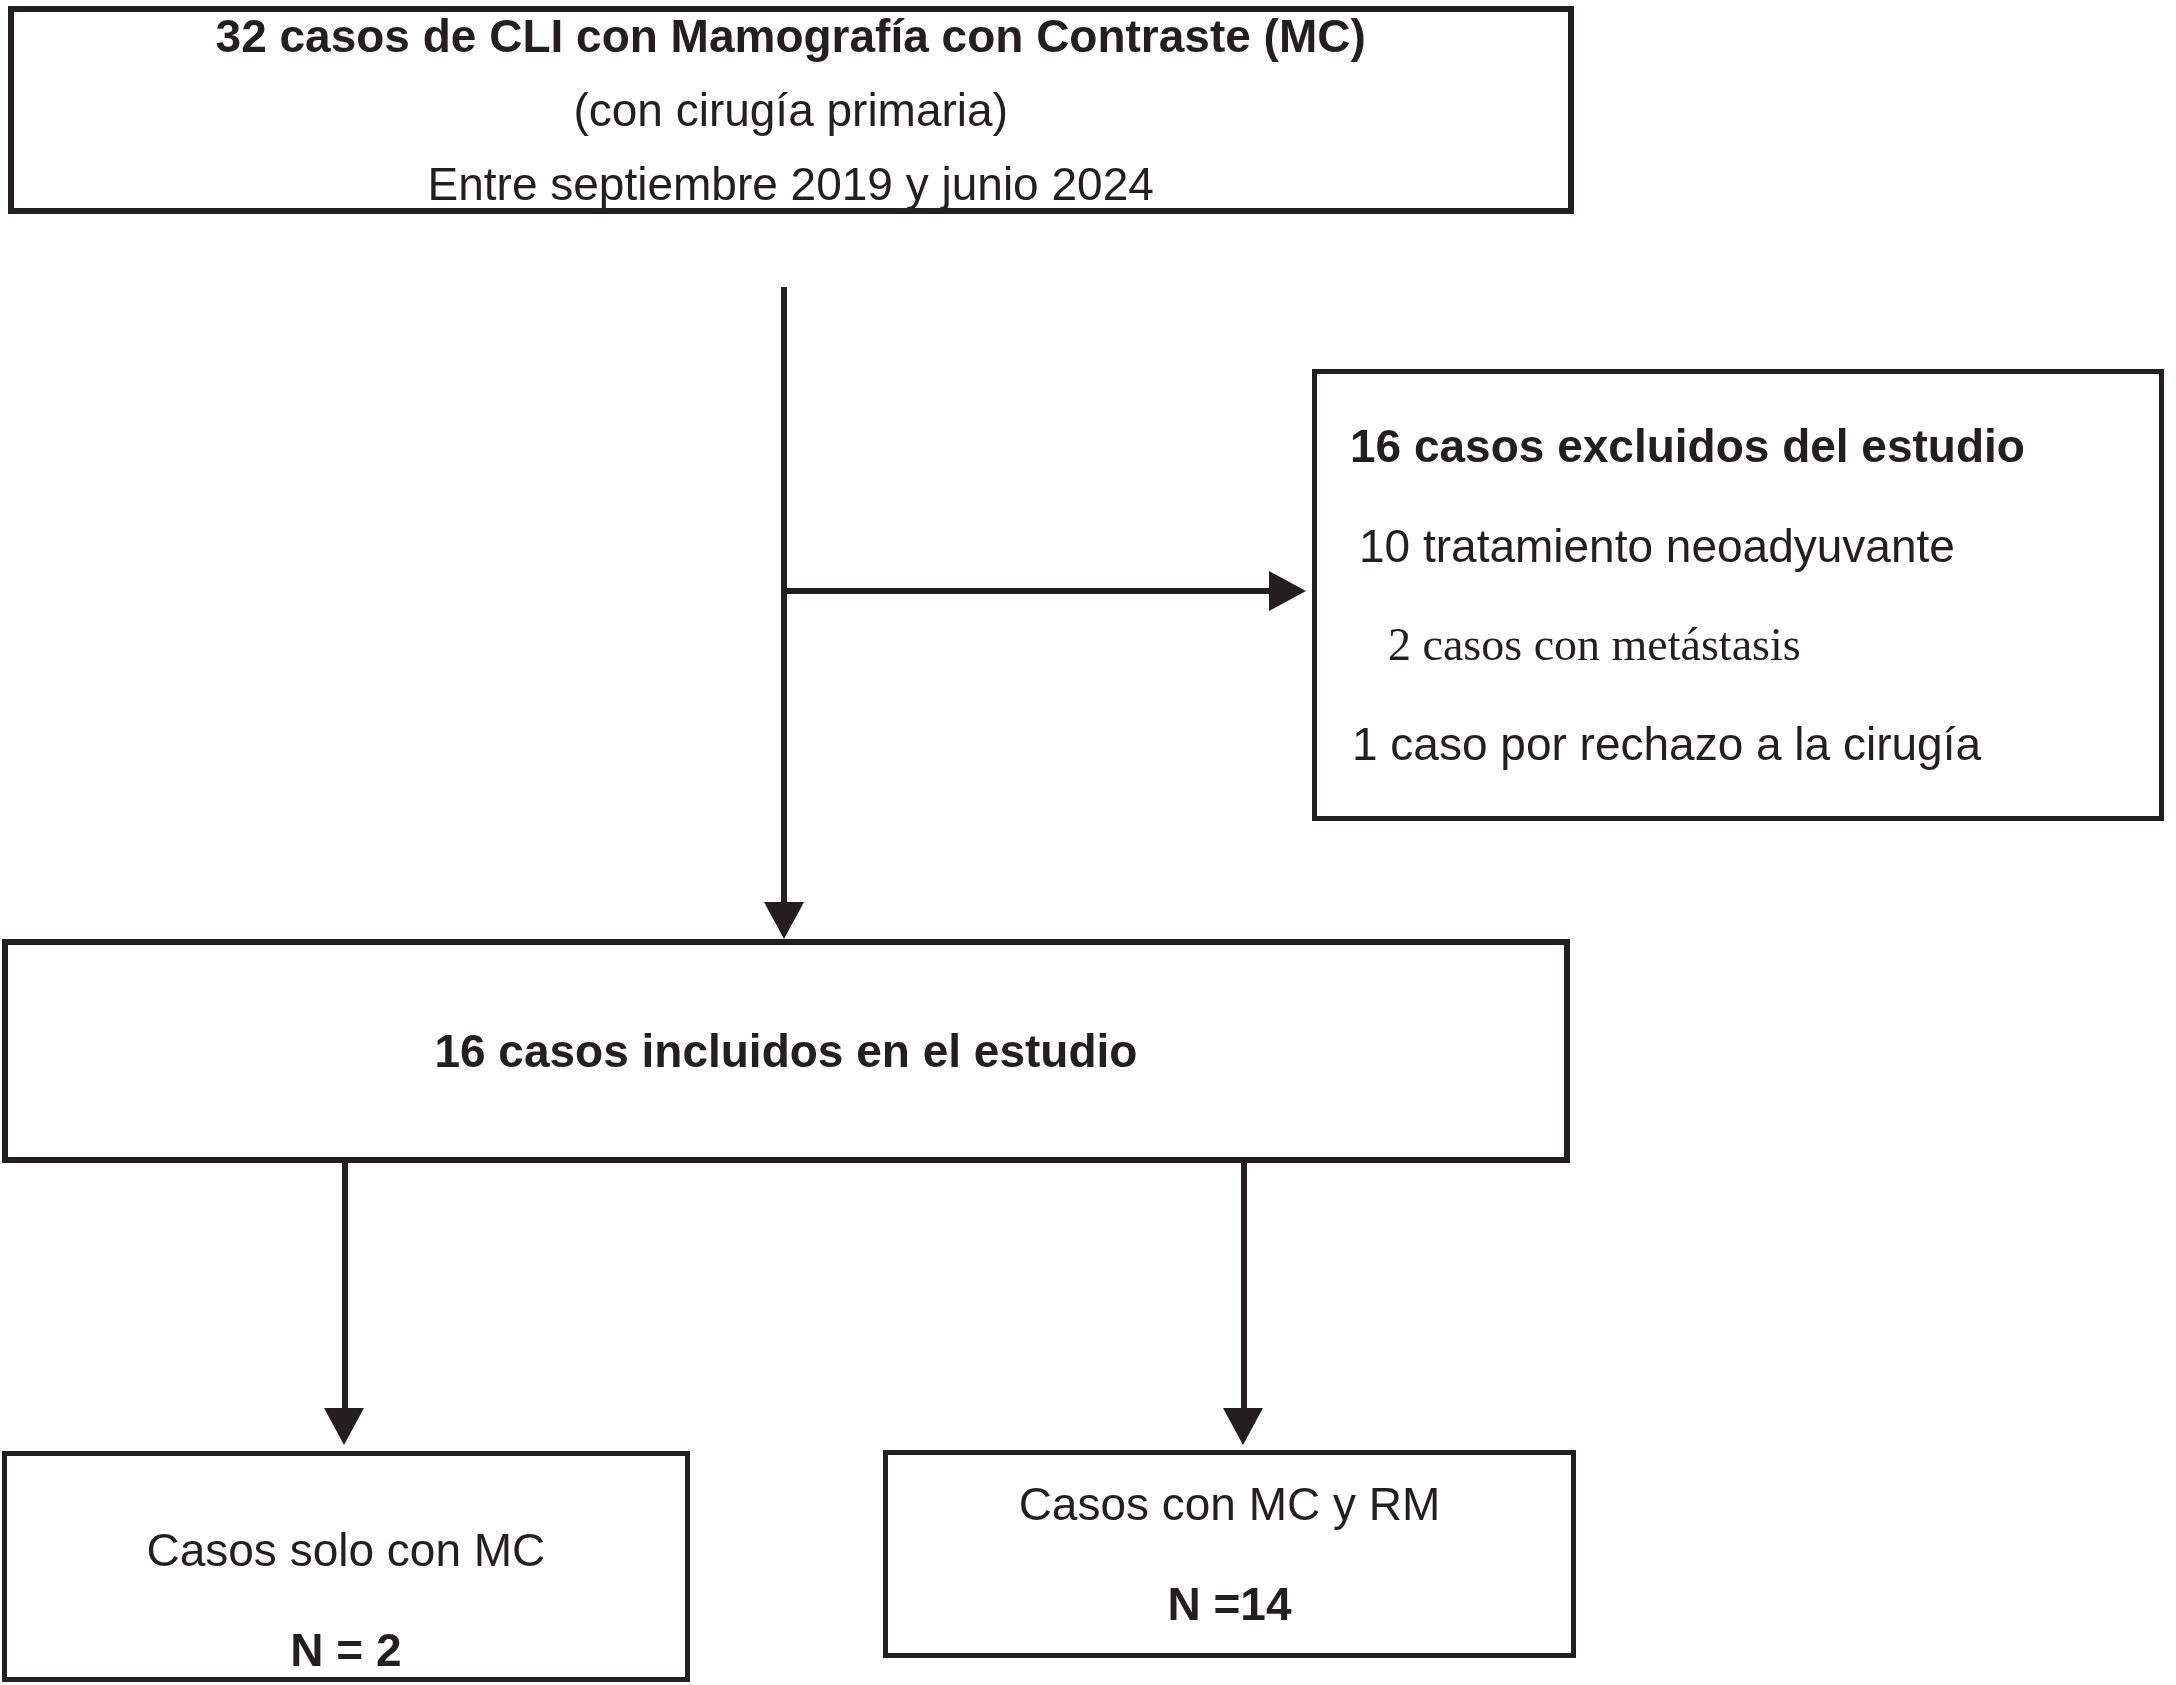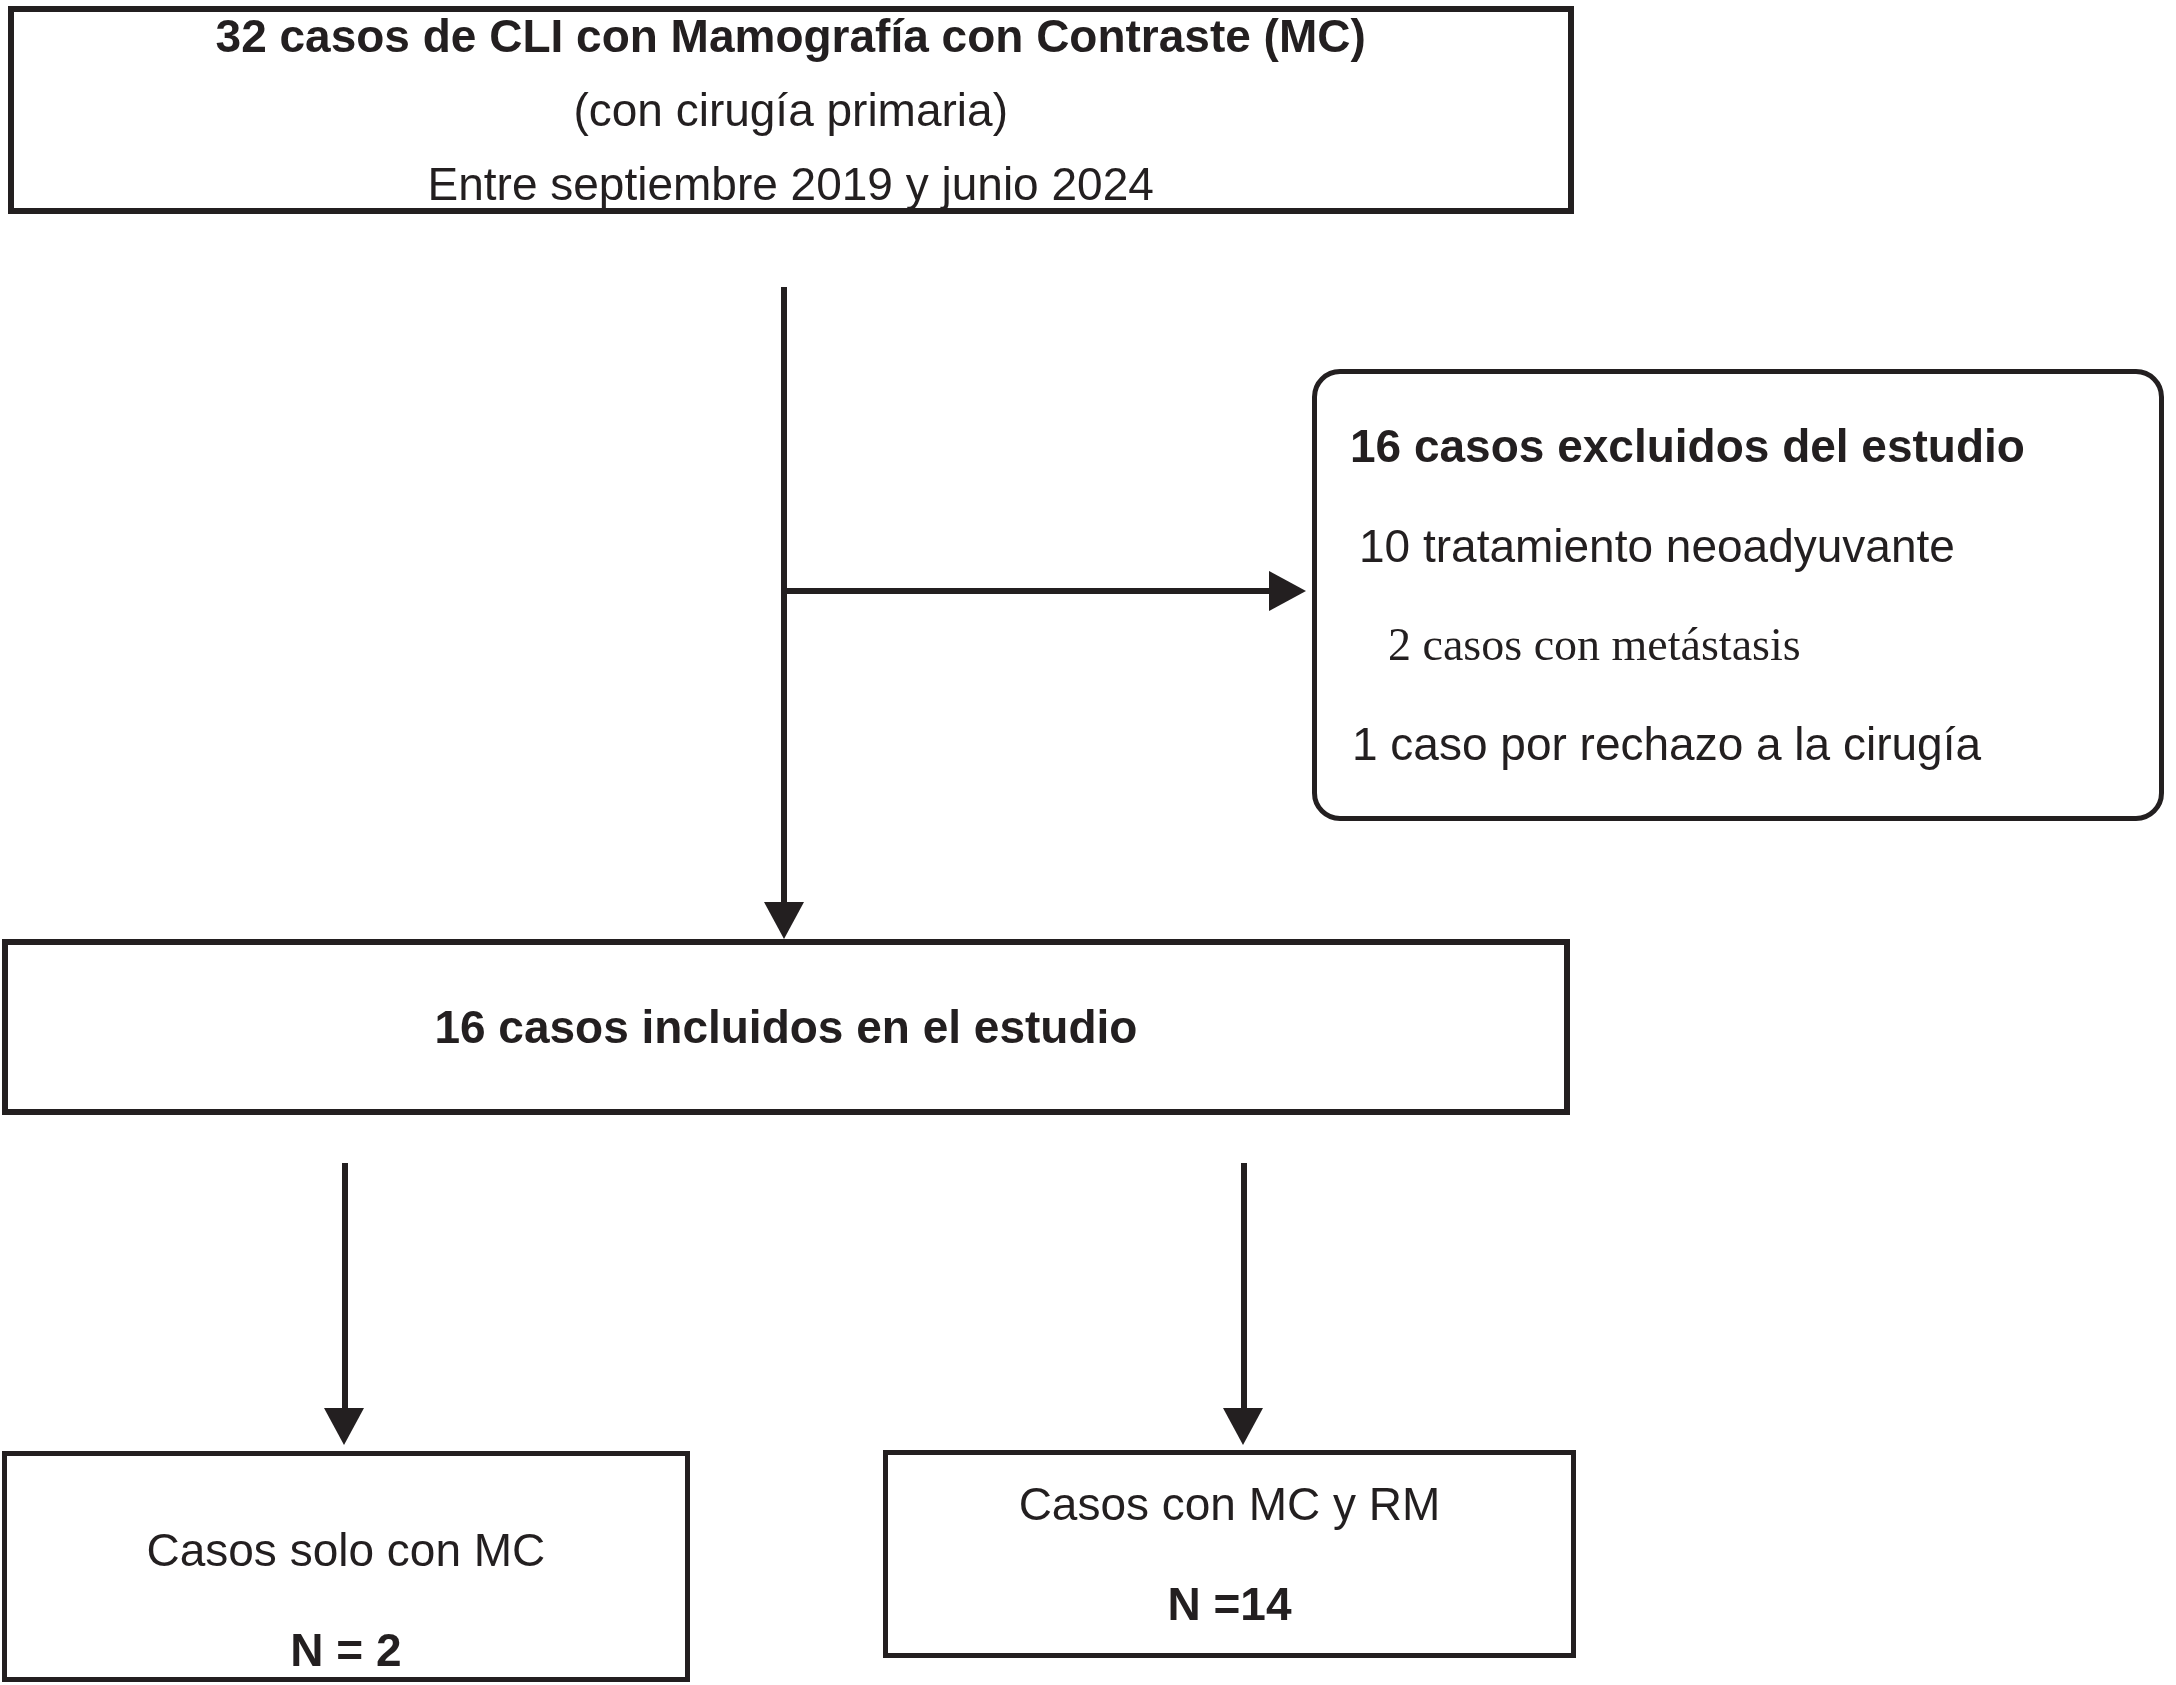--- a/index.html
+++ b/index.html
@@ -41,32 +41,31 @@
     line-height: 74px;
     font-size: 47px;
   }
 
   
   .excluded-box {
     left: 1312px; top: 369px;
     width: 852px; height: 452px;
     display: flex; flex-direction: column;
     justify-content: space-evenly;
-    border-radius: 28px;
   }
   .excluded-box .row { display: block; }
   .excluded-title   { padding-left: 33px; }
   .excluded-item-0  { padding-left: 42px; }
   .excluded-item-1  { padding-left: 71px; font-family: Liberation Serif, serif; }
   .excluded-item-2  { padding-left: 35px; }
 
   
   .included-box {
     left: 1.9px; top: 939px;
-    width: 1568px; height: 176px;
+    width: 1568px; height: 224px;
     border-width: 6.8px;
     display: flex; justify-content: center; align-items: center;
   }
 
   
   .bottom-box {
     display: flex; flex-direction: column;
     justify-content: center; align-items: center;
     gap: 46px;
     font-size: 47px;

